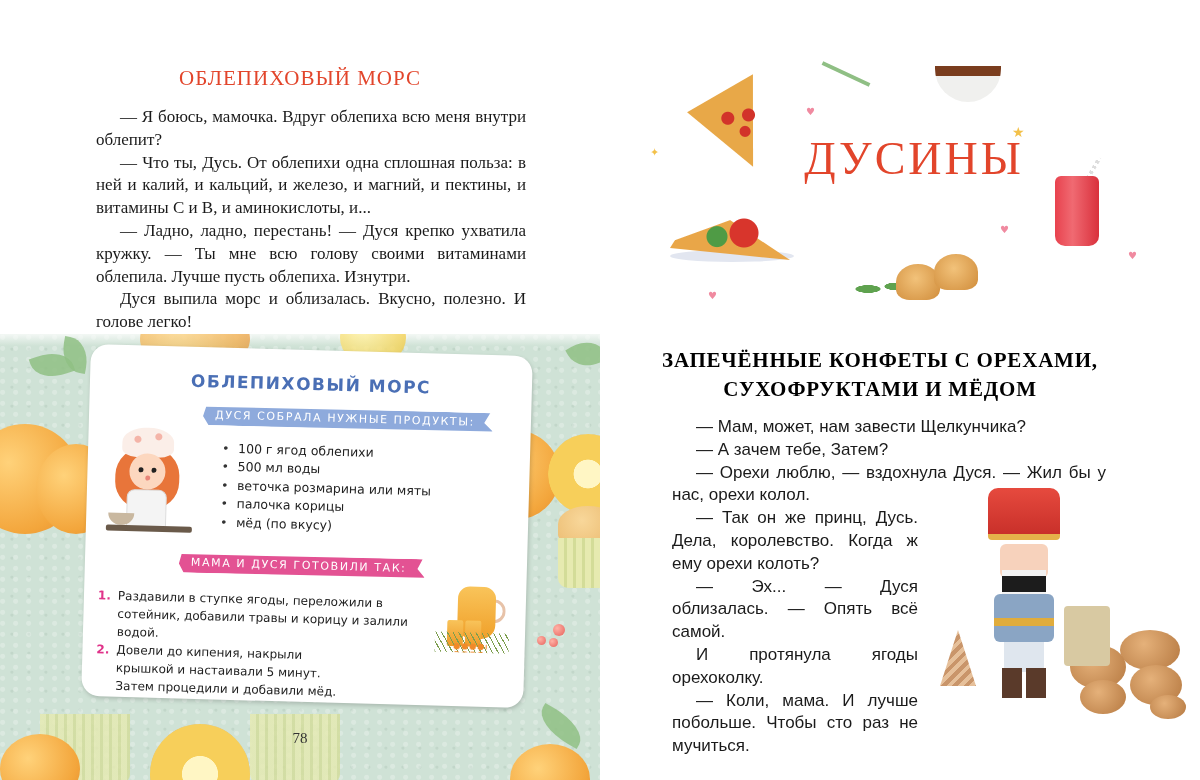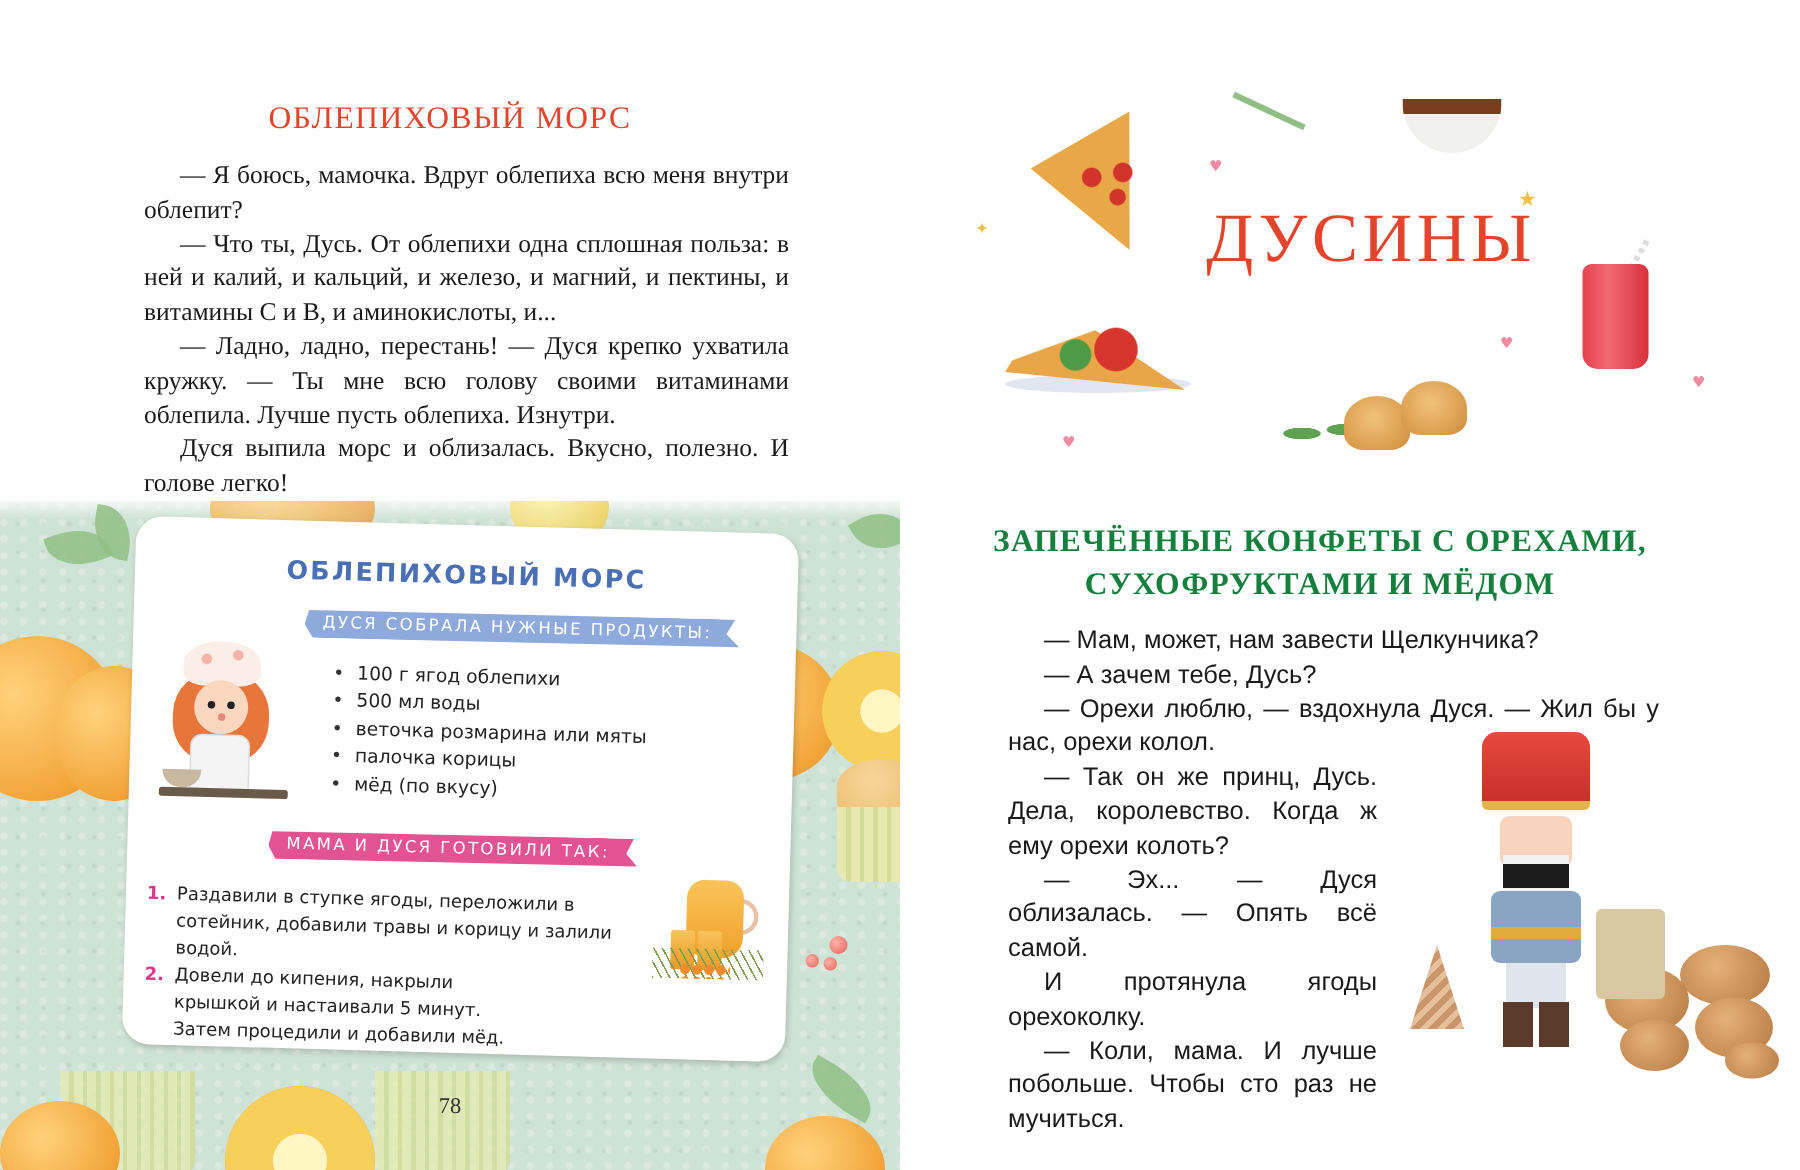--- a/index.html
+++ b/index.html
@@ -106,21 +106,21 @@
   }
   .hero-title {
     position: absolute; left: 770px; width: 320px; top: 130px; text-align: center;
     font-family: "Liberation Serif", serif; font-size: 46px; line-height: 58px;
     color: #e2452b; letter-spacing: 3px; font-weight: normal; transform-origin: center;
     left: 754px;
   }
   .recipe-title {
     position: absolute; left: 640px; width: 480px; top: 346px; text-align: center;
     font-family: "Liberation Serif", serif; font-size: 21px; line-height: 29px;
-    color: #15803d; letter-spacing: 0.8px;
+    color: #000000; letter-spacing: 0.8px;
   }
   .story2 {
     position: absolute; left: 672px; top: 416px; width: 434px;
     font-family: Liberation Sans, sans-serif; font-size: 17px; line-height: 22.8px;
   }
   .story2 p { text-indent: 24px; text-align: justify; text-align-last: left; }
   .story2 .wide p { }
   .story2 .narrow { width: 246px; }
   .pizza1 { left: 702px; top: 88px; width: 0; height: 0; border-left: 30px solid transparent; border-right: 46px solid transparent; border-top: 80px solid #e8a848; transform: rotate(-30deg); }
   .pizza1-top { position: absolute; left: 712px; top: 92px; width: 56px; height: 50px; background: radial-gradient(circle at 30% 40%, #d2332a 0 6px, transparent 7px), radial-gradient(circle at 65% 55%, #d2332a 0 6px, transparent 7px), radial-gradient(circle at 45% 80%, #d2332a 0 5px, transparent 6px); transform: rotate(-30deg); }
@@ -264,21 +264,21 @@
   </h1>
 
   <h2 class="recipe-title">
     <span style="display:block;">ЗАПЕЧЁННЫЕ КОНФЕТЫ С ОРЕХАМИ,</span>
     <span style="display:block;">СУХОФРУКТАМИ И МЁДОМ</span>
   </h2>
 
   <div class="story2">
     <div class="wide">
       <p>— Мам, может, нам завести Щелкунчика?</p>
-      <p>— А зачем тебе, Дусь?</p>
+      <p>— А зачем тебе, Затем?</p>
       <p>— Орехи люблю, — вздохнула Дуся. — Жил бы у нас, орехи колол.</p>
     </div>
     <div class="narrow">
       <p>— Так он же принц, Дусь. Дела, королевство. Когда ж ему орехи колоть?</p>
       <p>— Эх... — Дуся облизалась. — Опять всё самой.</p>
       <p>И протянула ягоды орехоколку.</p>
       <p>— Коли, мама. И лучше побольше. Чтобы сто раз не мучиться.</p>
     </div>
   </div>
 

